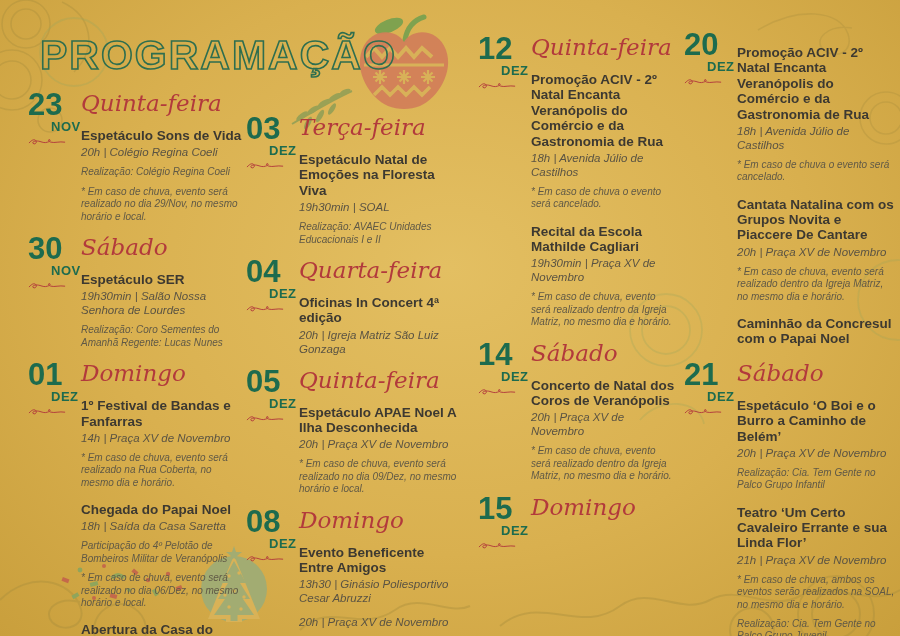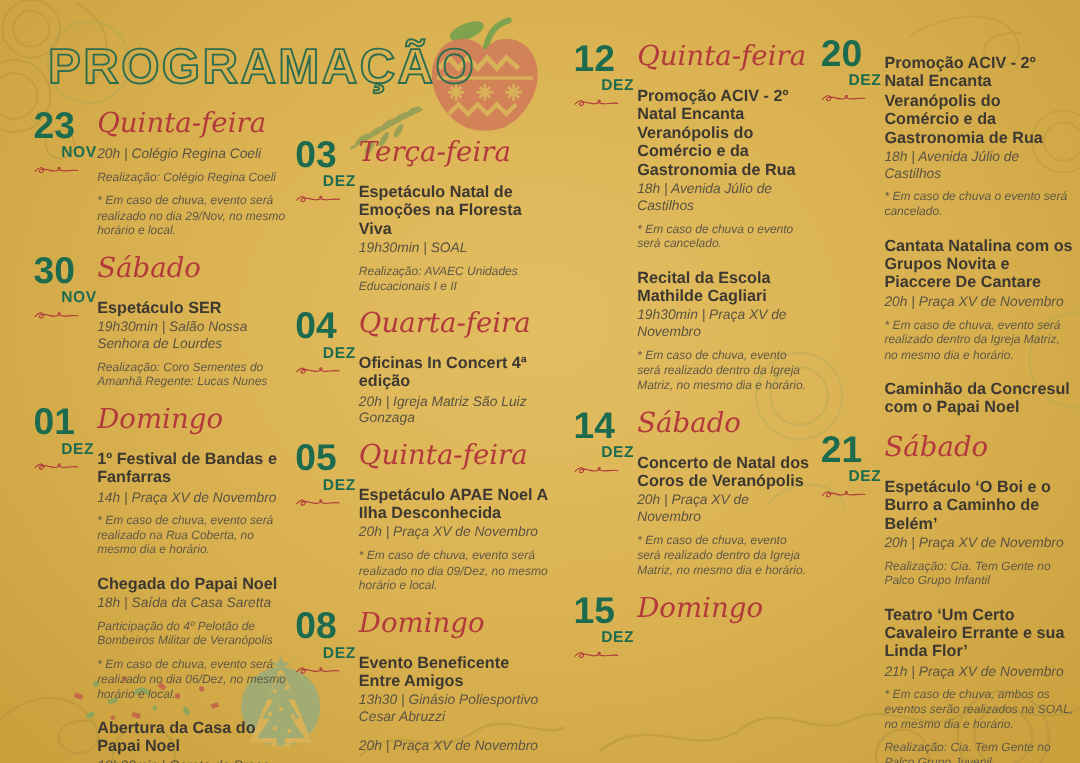--- a/index.html
+++ b/index.html
@@ -144,20 +144,21 @@
       <div class="num">23</div>
       <div class="mon">NOV</div>
       <svg class="flourish" viewBox="0 0 60 14" aria-hidden="true">
         <path d="M2,9 C7,3 12,3 13,7 C14,10 10,12 8,10 C6,7 12,5 19,7 C24,8.5 26,9.5 31,8 C35,6.8 36,4.5 34,4 C32,3.5 31,6.5 36,8 C42,9.8 49,6.5 58,8" stroke="#b23a3c" stroke-width="1.5" fill="none" stroke-linecap="round"></path>
       </svg>
     </div>
     <div class="day-body">
       <h2 class="weekday">Quinta-feira</h2>
       <div class="events">
   <article class="event">
+    <h3 class="etitle">Espetáculo Sons de Vida</h3>
     <p class="etime">20h | Colégio Regina Coeli</p>
   <p class="edetail">Realização: Colégio Regina Coeli</p>
               <p class="edetail">* Em caso de chuva, evento será realizado no dia 29/Nov, no mesmo horário e local.</p>
             </article>
 </div>
     </div>
   </section>
 
   <section class="day">
     <div class="badge">

